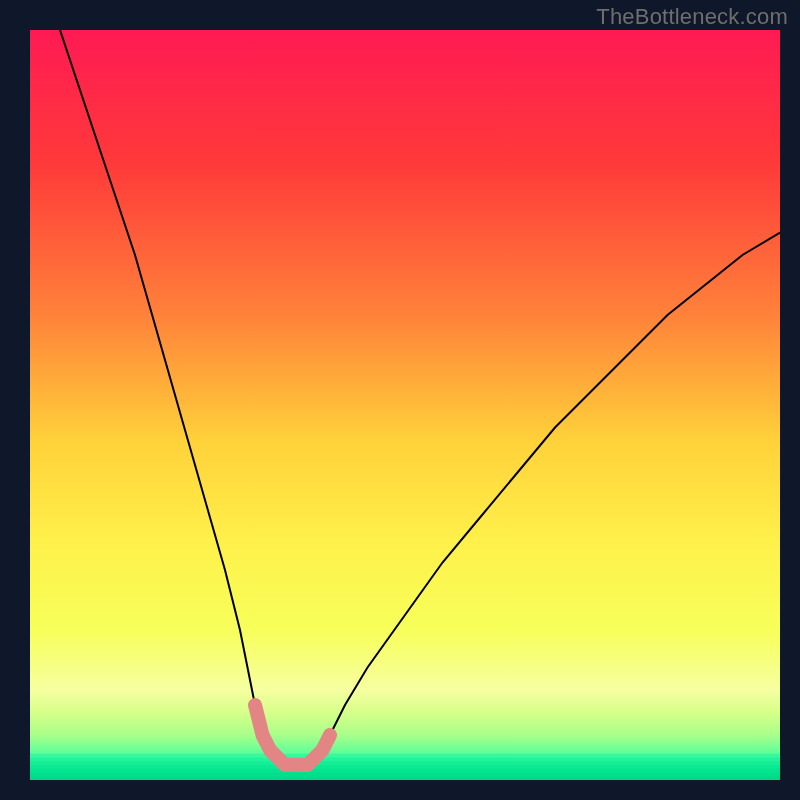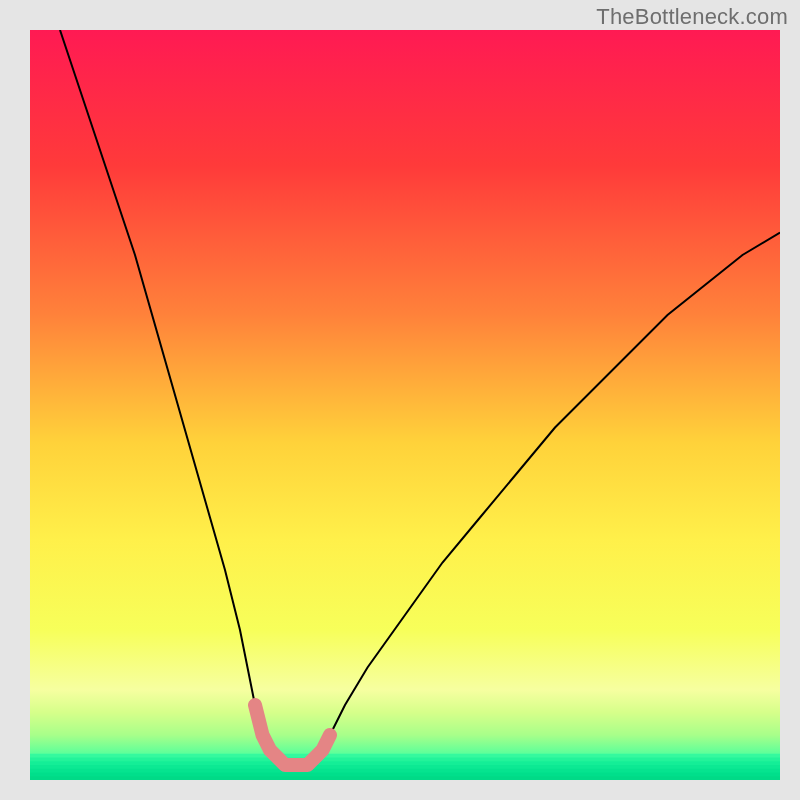--- a/index.html
+++ b/index.html
@@ -8,21 +8,21 @@
     width: 800px;
     height: 800px;
     background: #000;
     overflow: hidden;
     font-family: Arial, Helvetica, sans-serif;
   }
   .frame {
     position: relative;
     width: 800px;
     height: 800px;
-    background: #e5e5e5;
+    background: #0f172a;
   }
   .attribution {
     position: absolute;
     top: 4px;
     right: 12px;
     color: #6e6e6e;
     font-size: 22px;
     letter-spacing: 0.2px;
     z-index: 5;
   }

